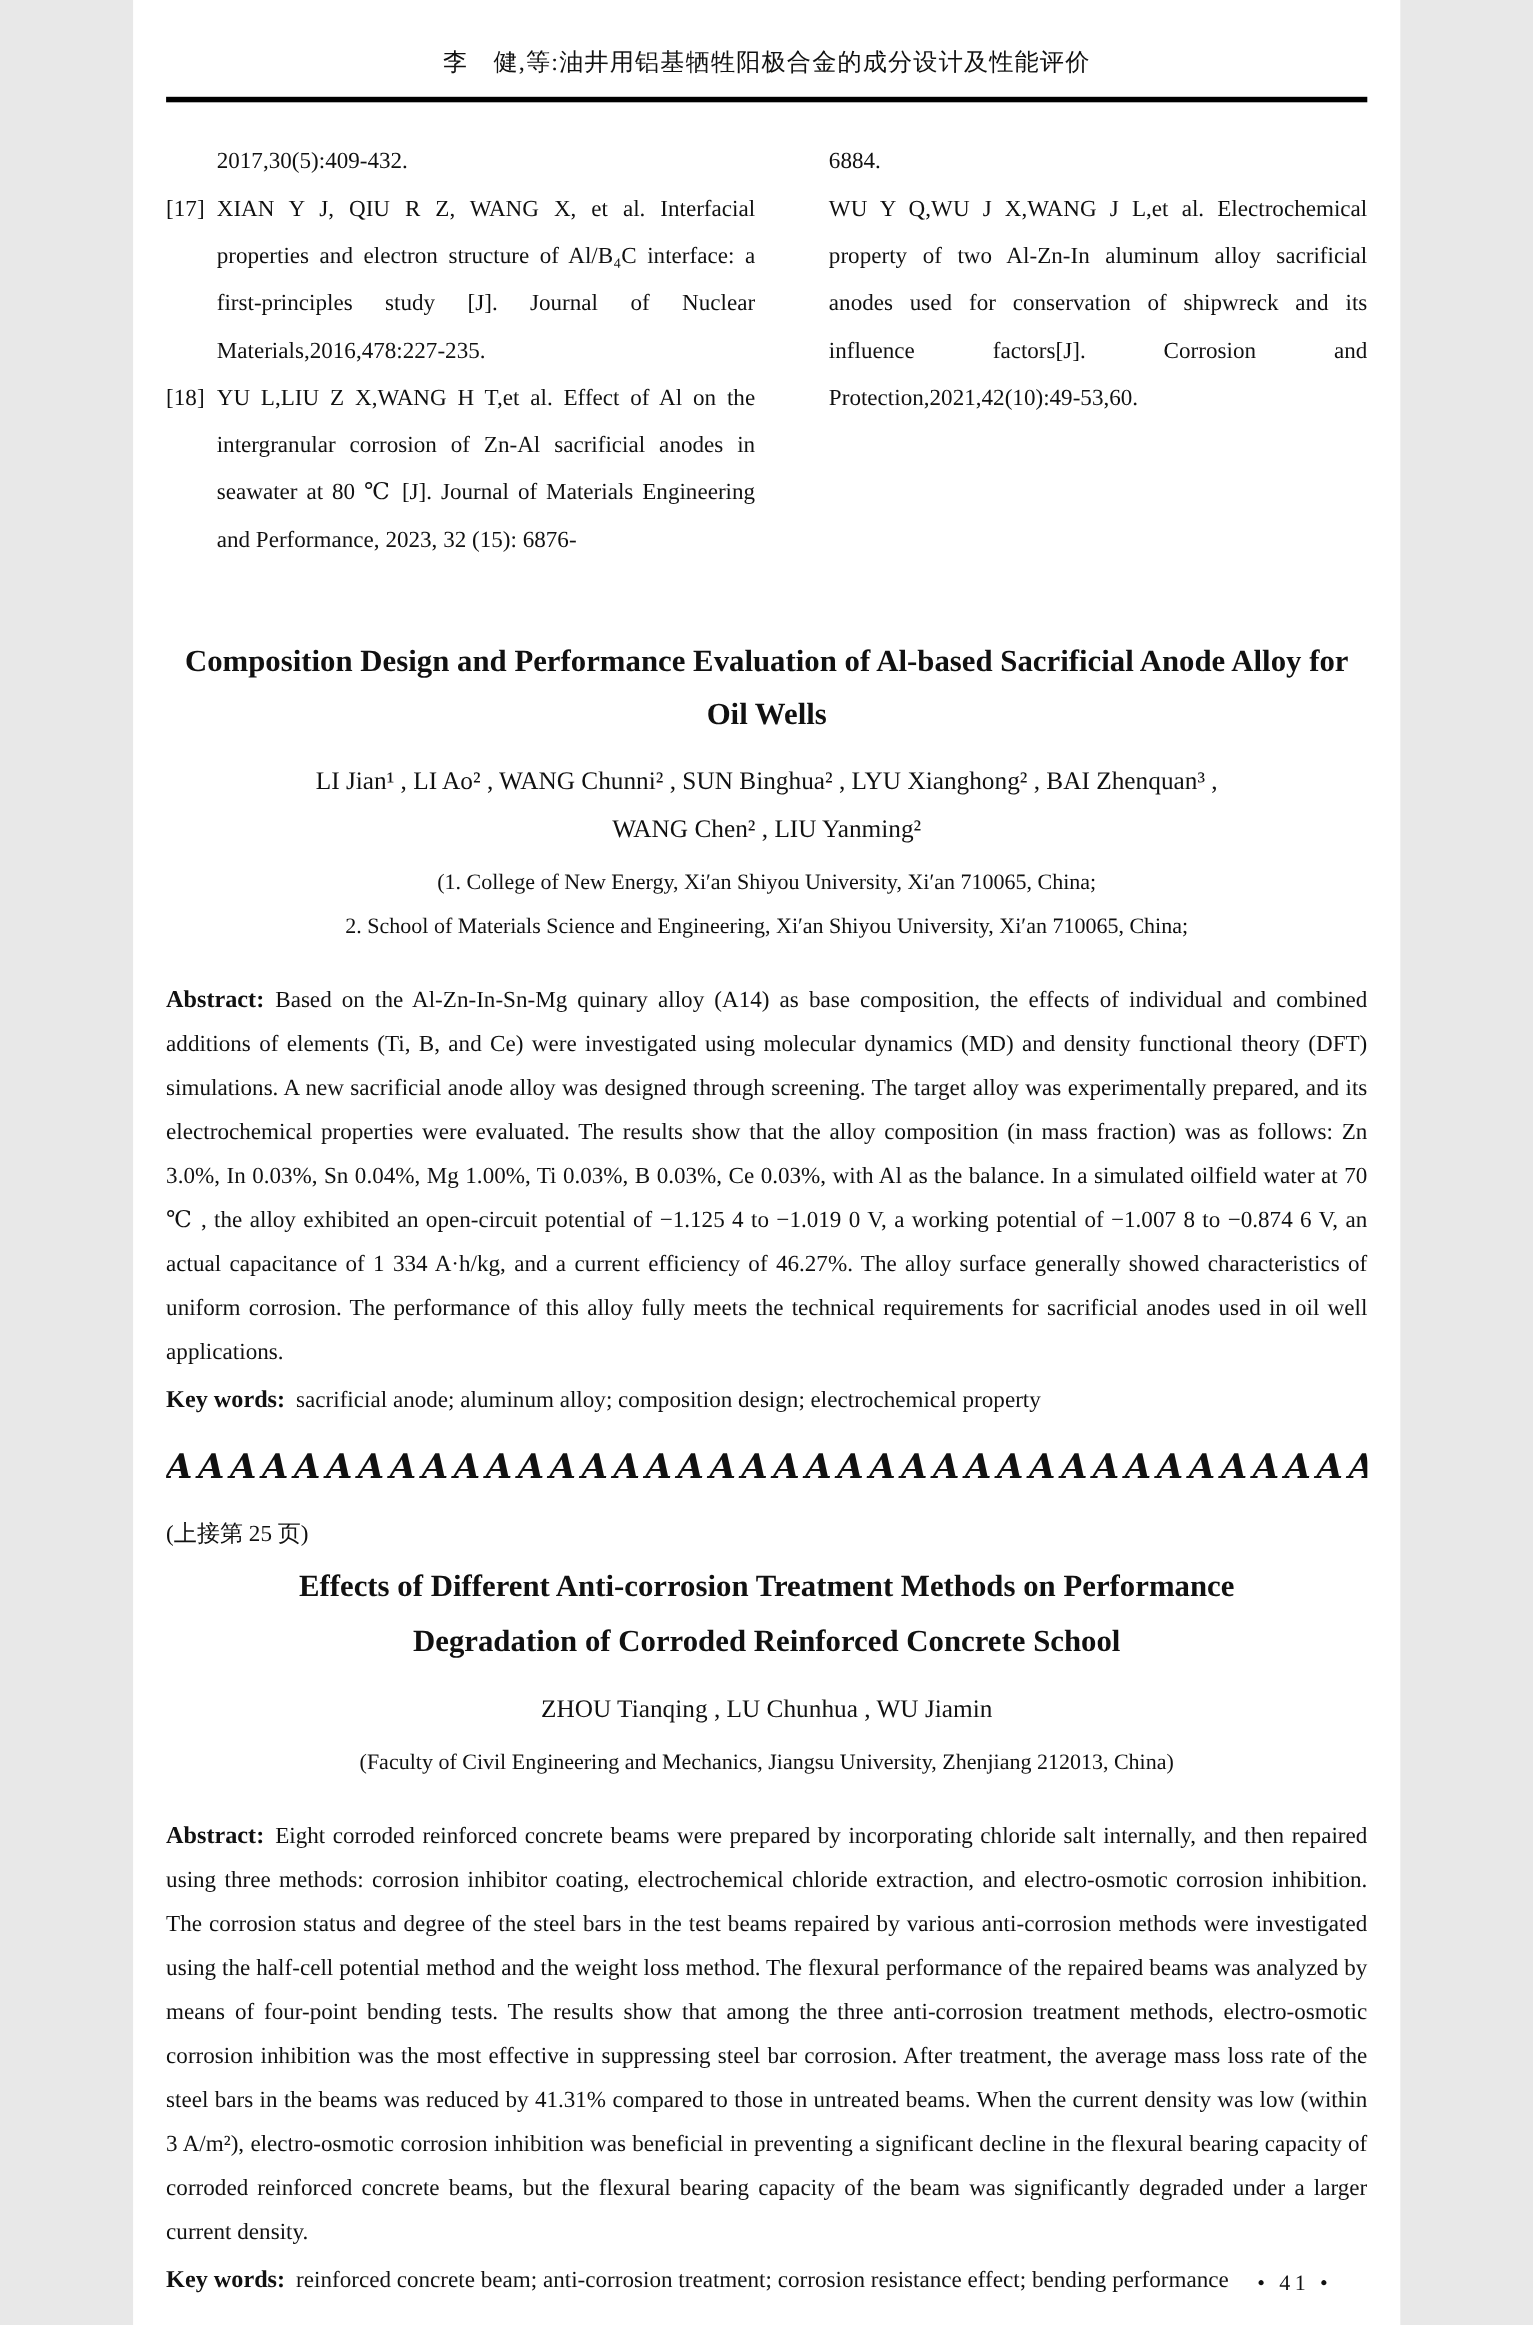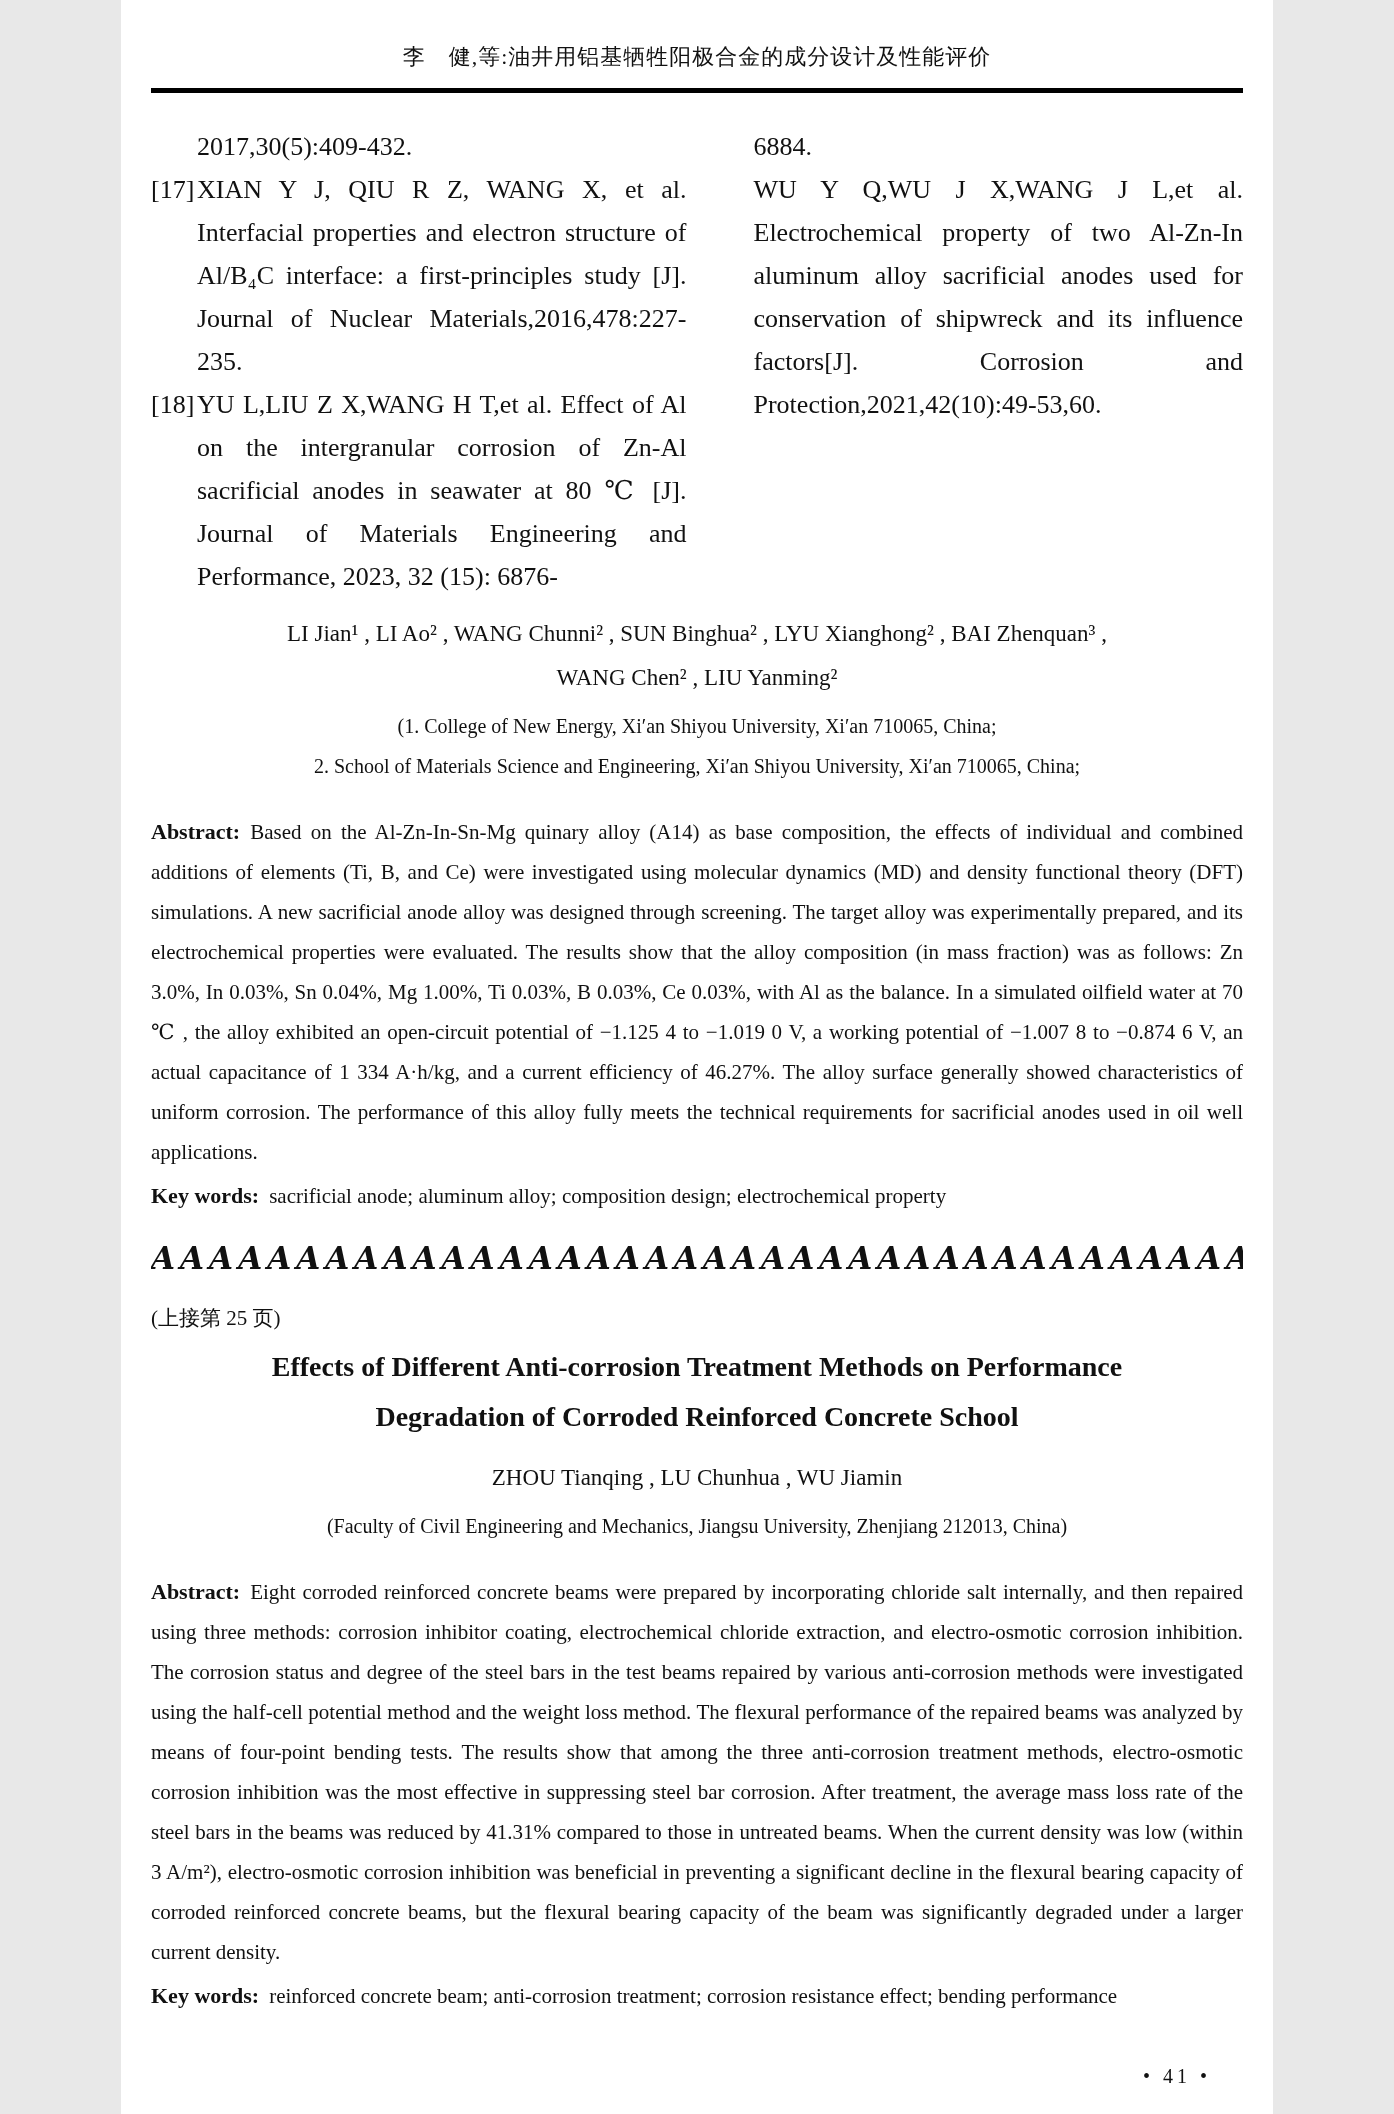--- a/index.html
+++ b/index.html
@@ -24,21 +24,21 @@
   .head-rule{
     margin-top:16px;
     height:5px;
     background:#000;
   }
   
   .ref-columns{
     display:flex;
     gap:21px;
     margin-top:32px;
-    font-size:26px;
+    font-size:21px;
     line-height:43px;
   }
   .ref-col{flex:1 1 0;min-width:0;}
   .ref-item{display:flex;}
   .ref-label{
     flex:0 0 46px;
     white-space:nowrap;
   }
   .ref-text{
     flex:1 1 auto;
@@ -144,20 +144,21 @@
         <span class="ref-label"></span>
         <span class="ref-text">6884.</span>
       </div>
       <div class="ref-item">
         <span class="ref-label"></span>
         <span class="ref-text">WU Y Q,WU J X,WANG J L,et al. Electrochemical property of two Al-Zn-In aluminum alloy sacrificial anodes used for conservation of shipwreck and its influence factors[J]. Corrosion and Protection,2021,42(10):49-53,60.</span>
       </div>
     </div>
   </div>
 
+  <div class="article-title">Composition Design and Performance Evaluation of Al-based Sacrificial Anode Alloy for Oil Wells</div>
 
   <div class="authors-block">
     <div class="authors-line">LI Jian¹ , LI Ao² , WANG Chunni² , SUN Binghua² , LYU Xianghong² , BAI Zhenquan³ ,</div>
     <div class="authors-line">WANG Chen² , LIU Yanming²</div>
   </div>
 
   <div class="affil-block">
     <div class="affil-line">(1. College of New Energy, Xi′an Shiyou University, Xi′an 710065, China;</div>
     <div class="affil-line">2. School of Materials Science and Engineering, Xi′an Shiyou University, Xi′an 710065, China;</div>
   </div>

